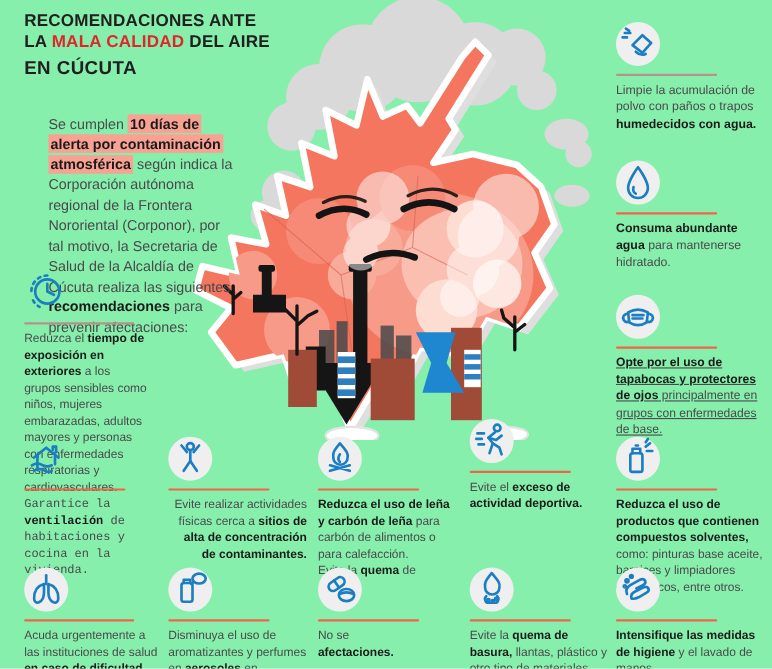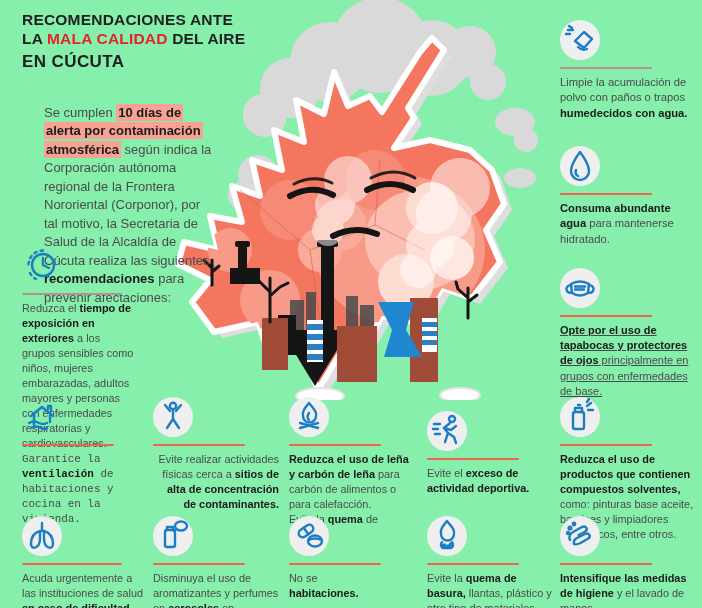--- a/index.html
+++ b/index.html
@@ -225,21 +225,21 @@
         <path d="M20 6 c-5 6 -7 9 -6 13 a6.5 6.5 0 0 0 13 0 c1 -4 -2 -7 -7 -13 Z"></path>
         <path d="M20 16 c-2 3 -2 5 0 7"></path>
         <path d="M11 31 l18 -5 M11 26 l18 5"></path>
       </svg>
     </div>
     <div class="divider"></div>
     <p class="tip"><span class="b">Reduzca el uso de leña y carbón de leña</span><span> para carbón de alimentos o para calefacción.
 Evite la </span><span class="b">quema</span><span> de pólvora.</span></p>
   </div>
 
-  <div class="card" style="left:427px;top:411px;width:122px;">
+  <div class="card" style="left:427px;top:381px;width:122px;">
     <div class="icon-circle">
       <svg class="tipicon" viewBox="0 0 40 40" width="40" height="40">
         <circle cx="25" cy="8" r="3"></circle>
         <path d="M23 12 l-6 5 4 5 -3 9"></path>
         <path d="M17 17 l7 2 5 -4"></path>
         <path d="M21 22 l6 4 2 6"></path>
         <path d="M7 13 h6 M6 18 h5 M8 23 h5"></path>
       </svg>
     </div>
     <div class="divider"></div>
@@ -289,21 +289,21 @@
         <g transform="rotate(-35 17 15)">
             <rect x="9" y="11" width="16" height="8" rx="4"></rect>
             <path d="M17 11 v8"></path>
           </g>
         <ellipse cx="26" cy="25" rx="7" ry="5.5"></ellipse>
         <path d="M19.5 24 q6.5 -3 13 0"></path>
       </svg>
     </div>
     <div class="divider"></div>
     <p class="tip"><span>No se
-</span><span class="b">habitaciones.</span></p>
+</span><span class="b">afectaciones.</span></p>
   </div>
 
   <div class="card" style="left:427px;top:516px;width:126px;">
     <div class="icon-circle">
       <svg class="tipicon" viewBox="0 0 40 40" width="40" height="40">
         <path d="M20 5 c-5 6 -7 9 -6 13 a6.5 6.5 0 0 0 13 0 c1 -4 -2 -7 -7 -13 Z"></path>
         <path d="M15 26 c-2 2 -1 5 1 6 h8 c2 -1 3 -4 1 -6"></path>
         <circle cx="17" cy="29.5" r="1"></circle>
           <circle cx="21" cy="30.5" r="1"></circle>
           <circle cx="24" cy="28.5" r="1"></circle>

